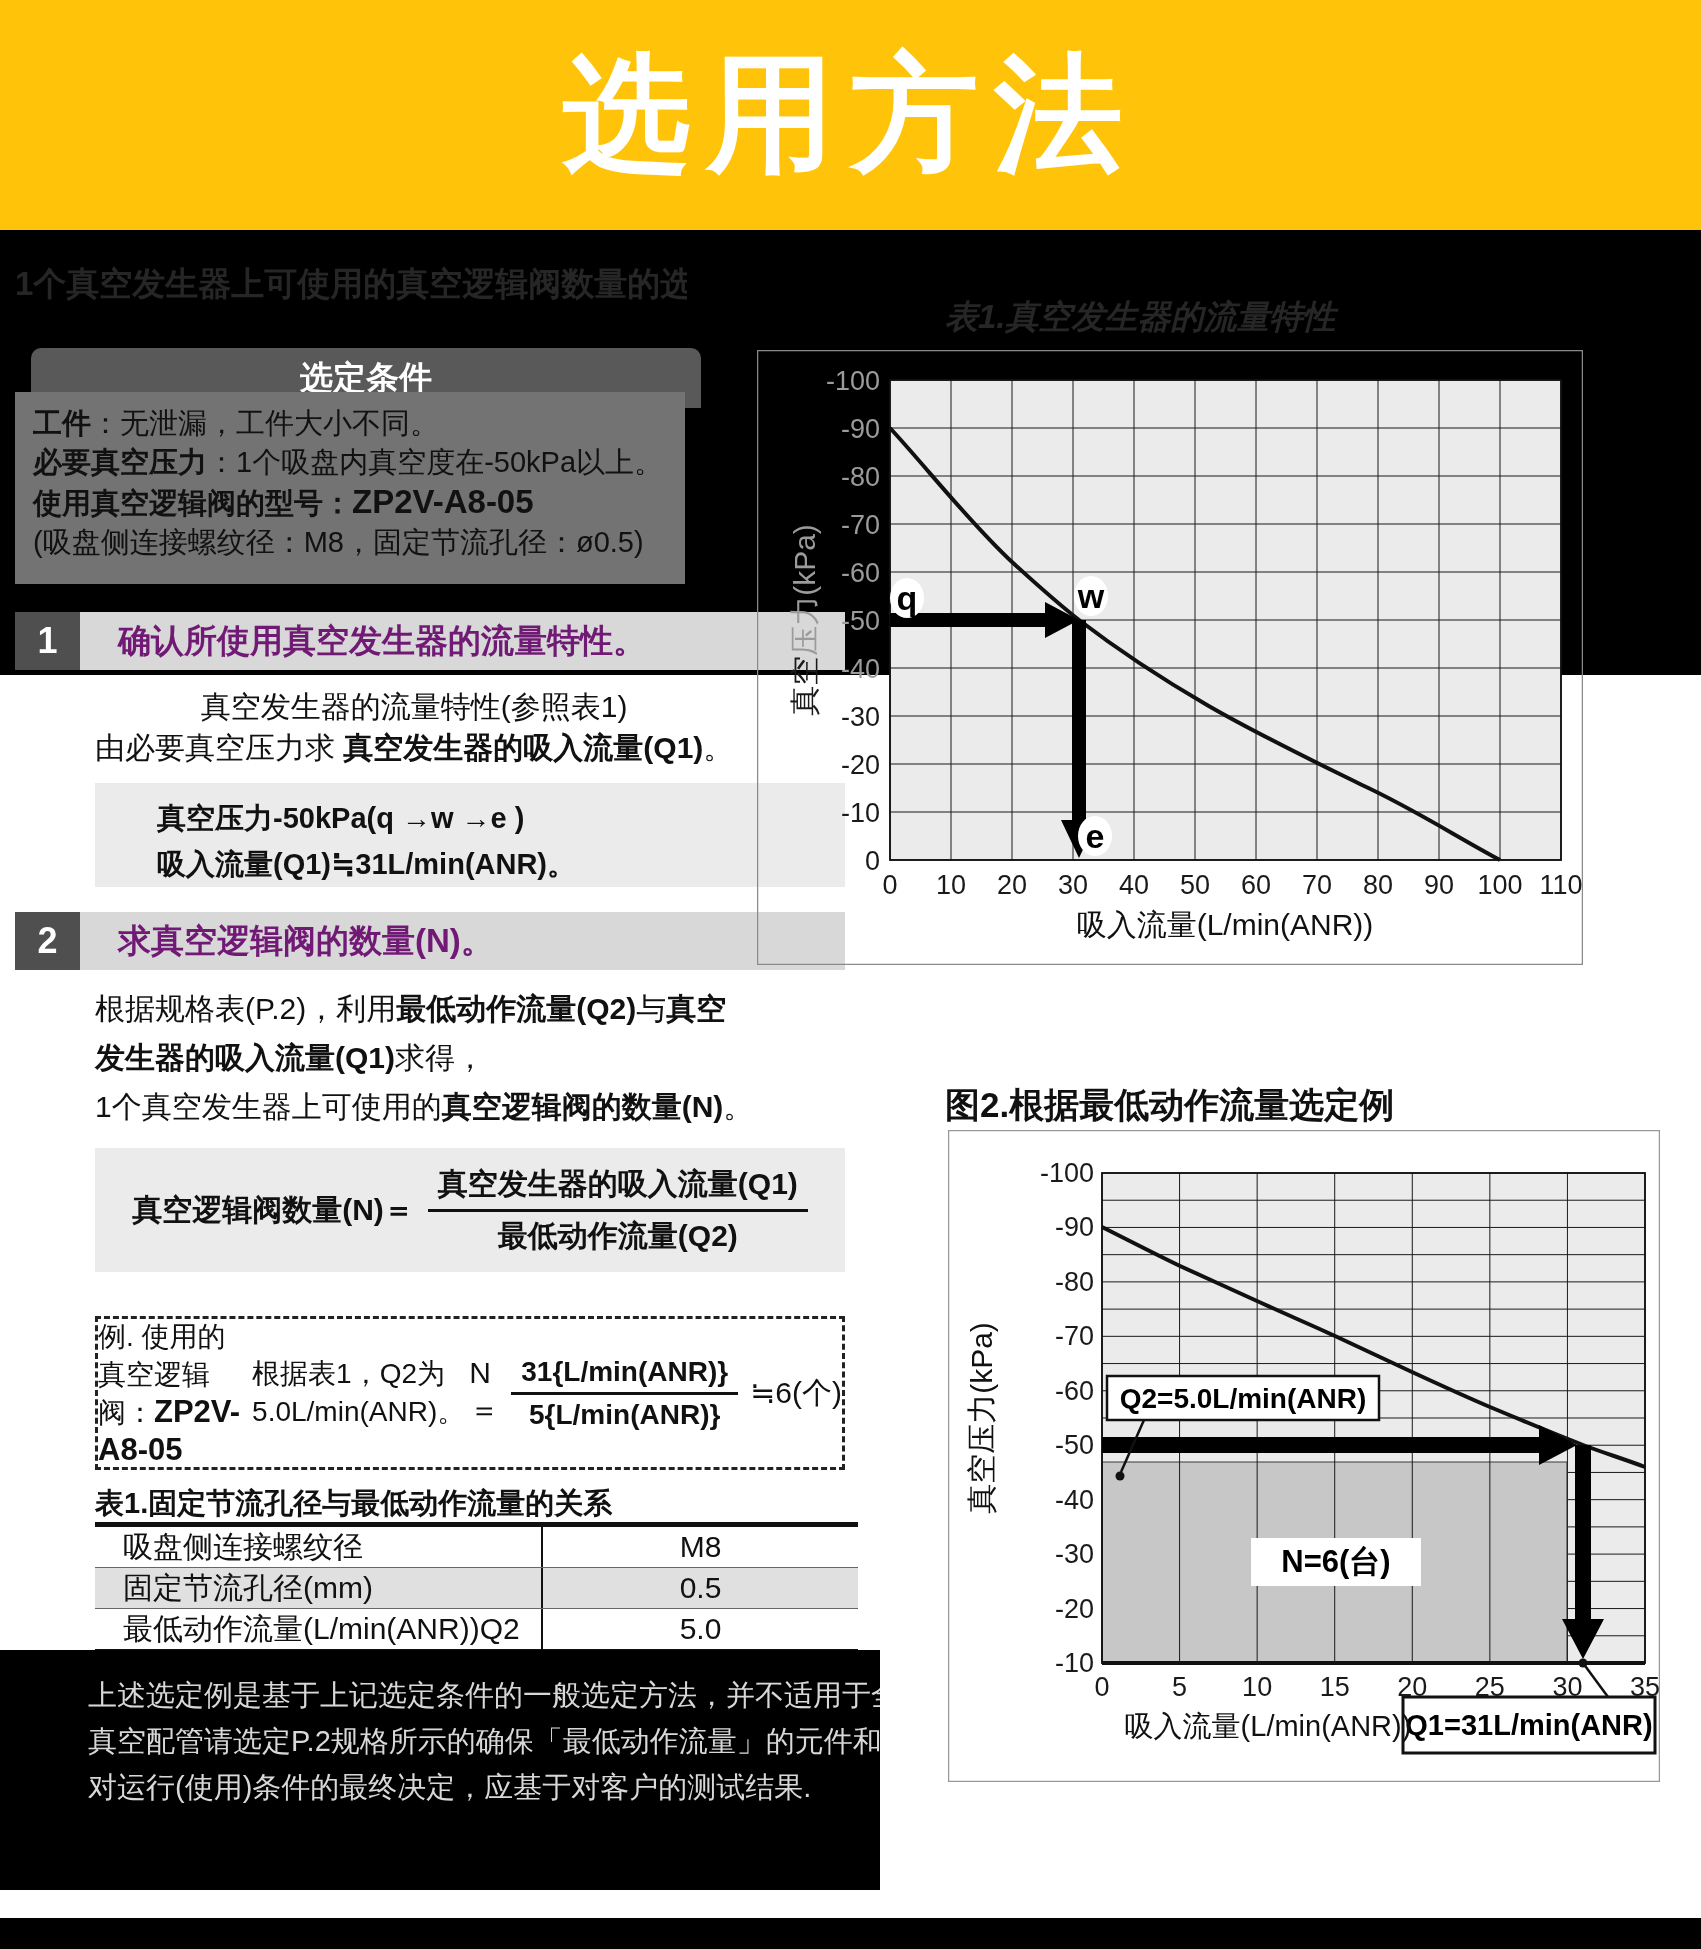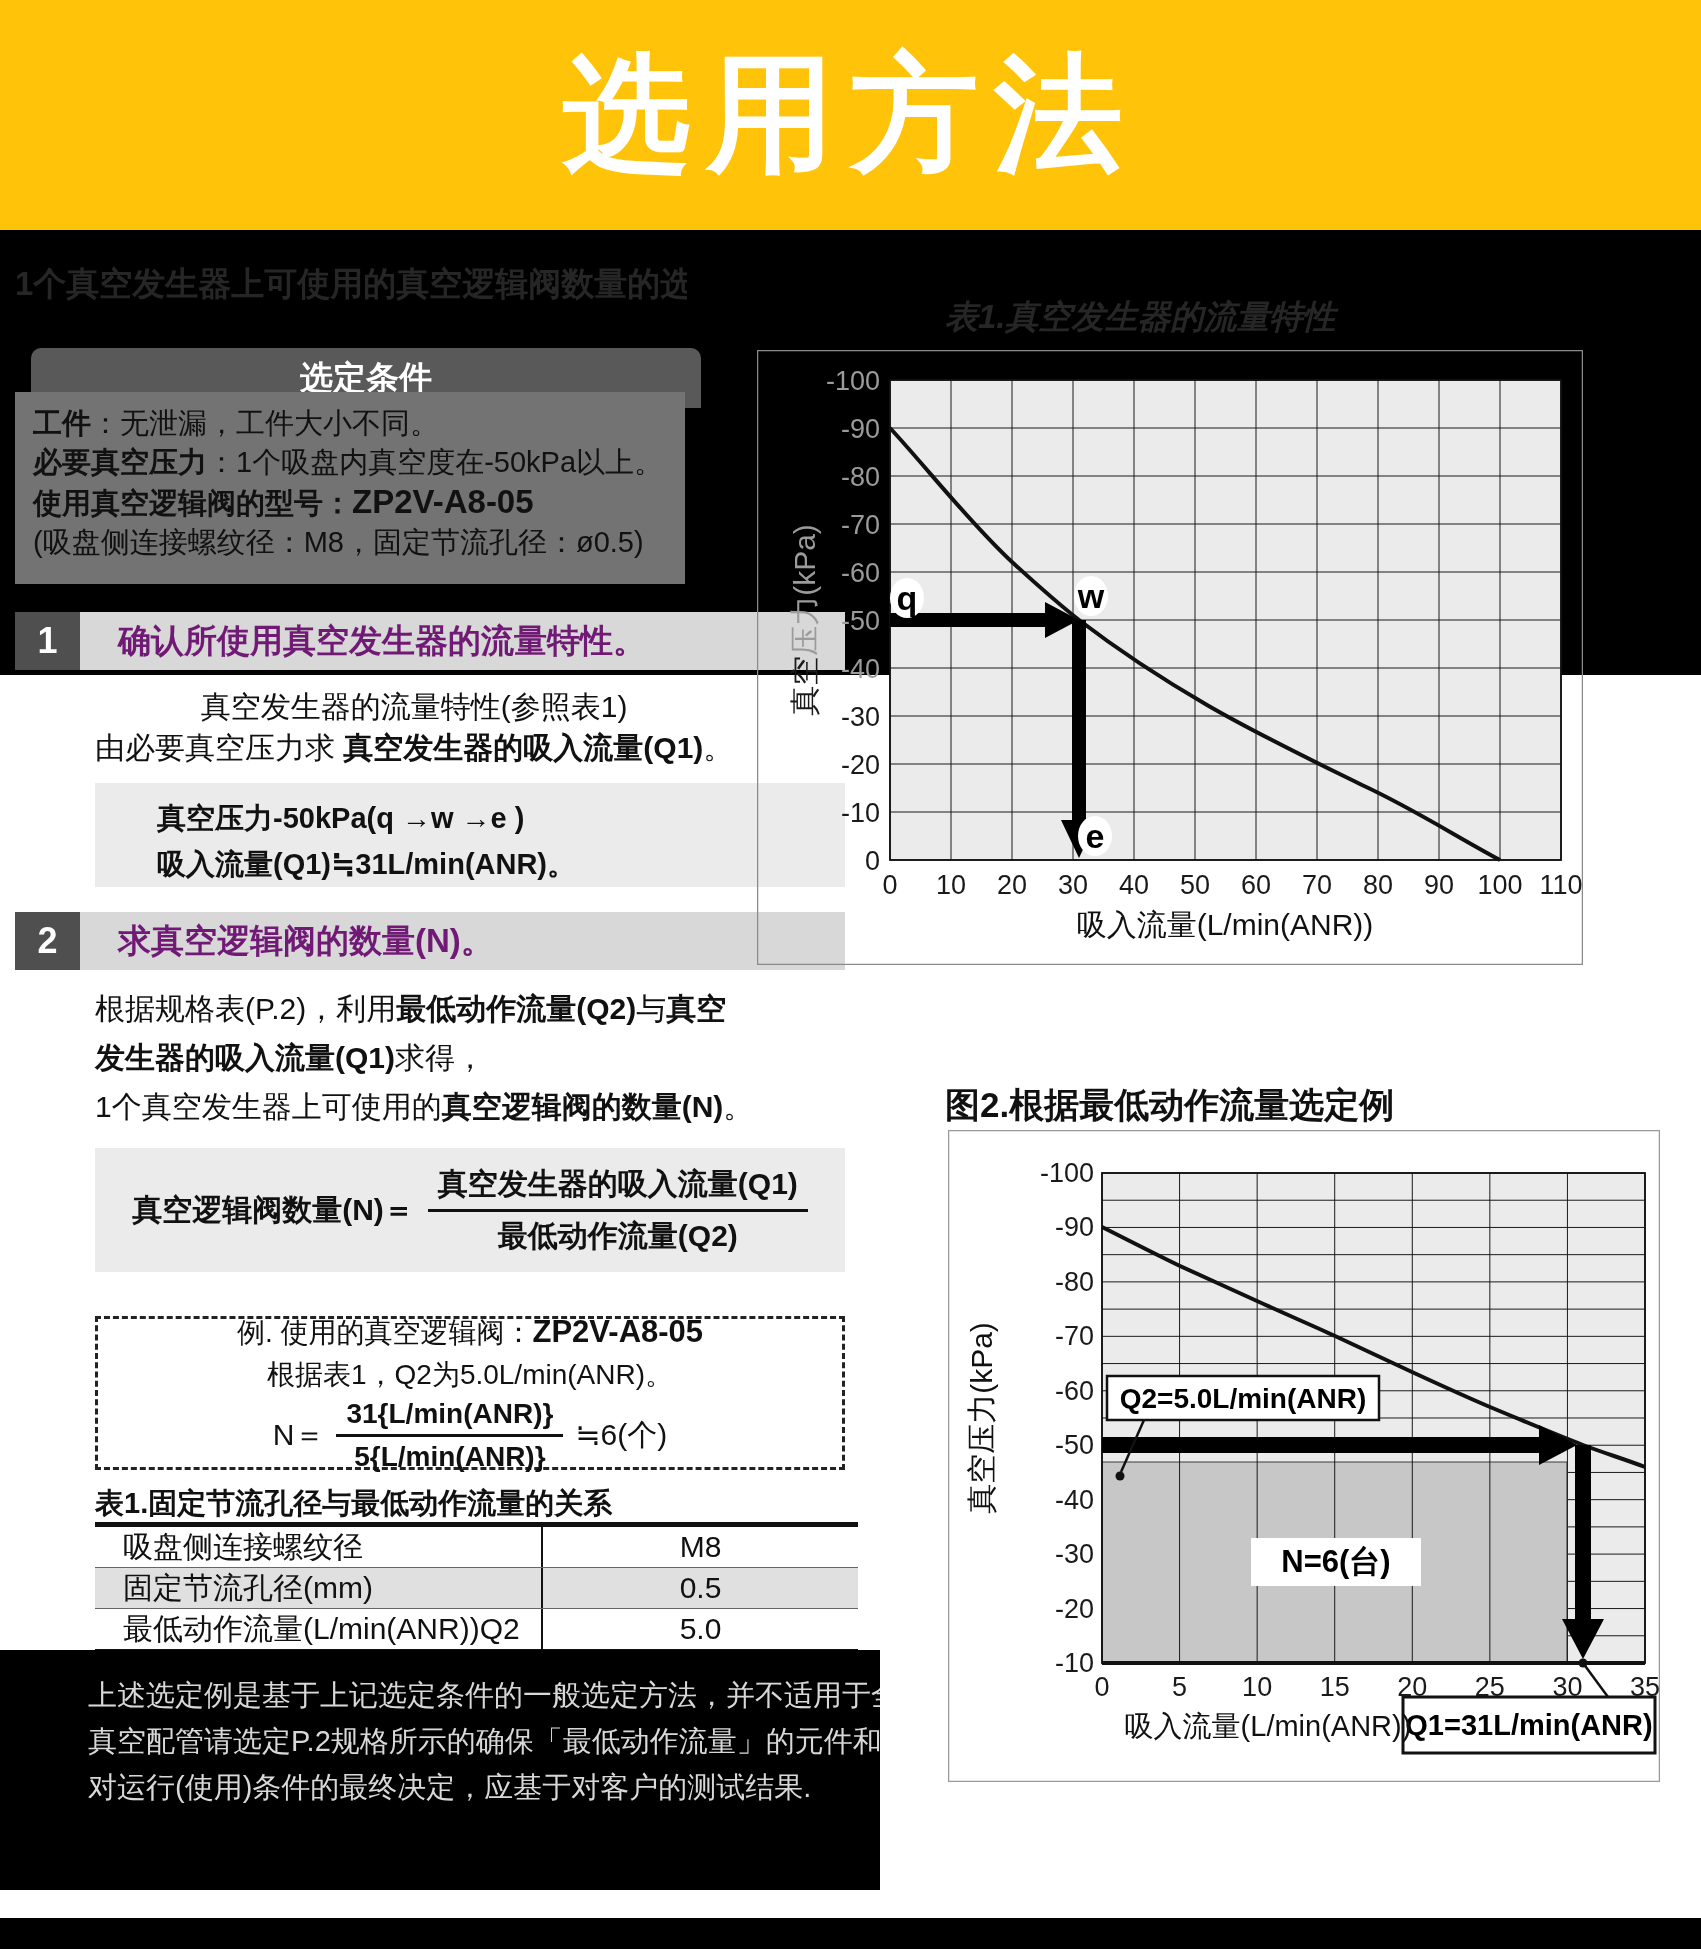--- a/index.html
+++ b/index.html
@@ -29,21 +29,21 @@
   #resbox{top:783px;height:104px;padding:12px 0 0 62px;font-size:29px;font-weight:bold;line-height:46px;white-space:nowrap;}
   
   #formulabox{top:1148px;height:124px;display:flex;align-items:center;justify-content:center;gap:14px;}
   .frac{display:inline-flex;flex-direction:column;align-items:center;font-weight:bold;}
   .frac .num{padding:0 10px 4px 10px;}
   .frac .bar{height:3px;background:#111;width:100%;}
   .frac .den{padding:4px 10px 0 10px;}
   #formulabox{font-size:30px;font-weight:bold;}
   
   #exbox{left:95px;top:1316px;width:750px;height:154px;border:3px dashed #222;box-sizing:border-box;background:#fff;
-         display:flex;flex-direction:column;align-items:center;justify-content:center;gap:4px;font-size:28px;}
+         display:flex;align-items:center;justify-content:center;gap:4px;font-size:28px;}
   #exline3{display:flex;align-items:center;gap:12px;font-size:28px;}
   
   #tbl{left:95px;top:1522px;width:763px;border-top:5px solid #111;border-bottom:5px solid #111;font-size:30px;}
   #tbl .row{display:flex;height:40px;align-items:center;border-top:1.5px solid #666;}
   #tbl .row:first-child{border-top:none;}
   #tbl .c1{width:448px;padding-left:28px;box-sizing:border-box;border-right:2px solid #111;height:100%;display:flex;align-items:center;}
   #tbl .c2{flex:1;text-align:center;}
   #tbl .row.alt{background:#e0e0e0;}
   
   #footblack{left:0;top:1650px;width:880px;height:240px;background:#000;color:#d8d8d8;

